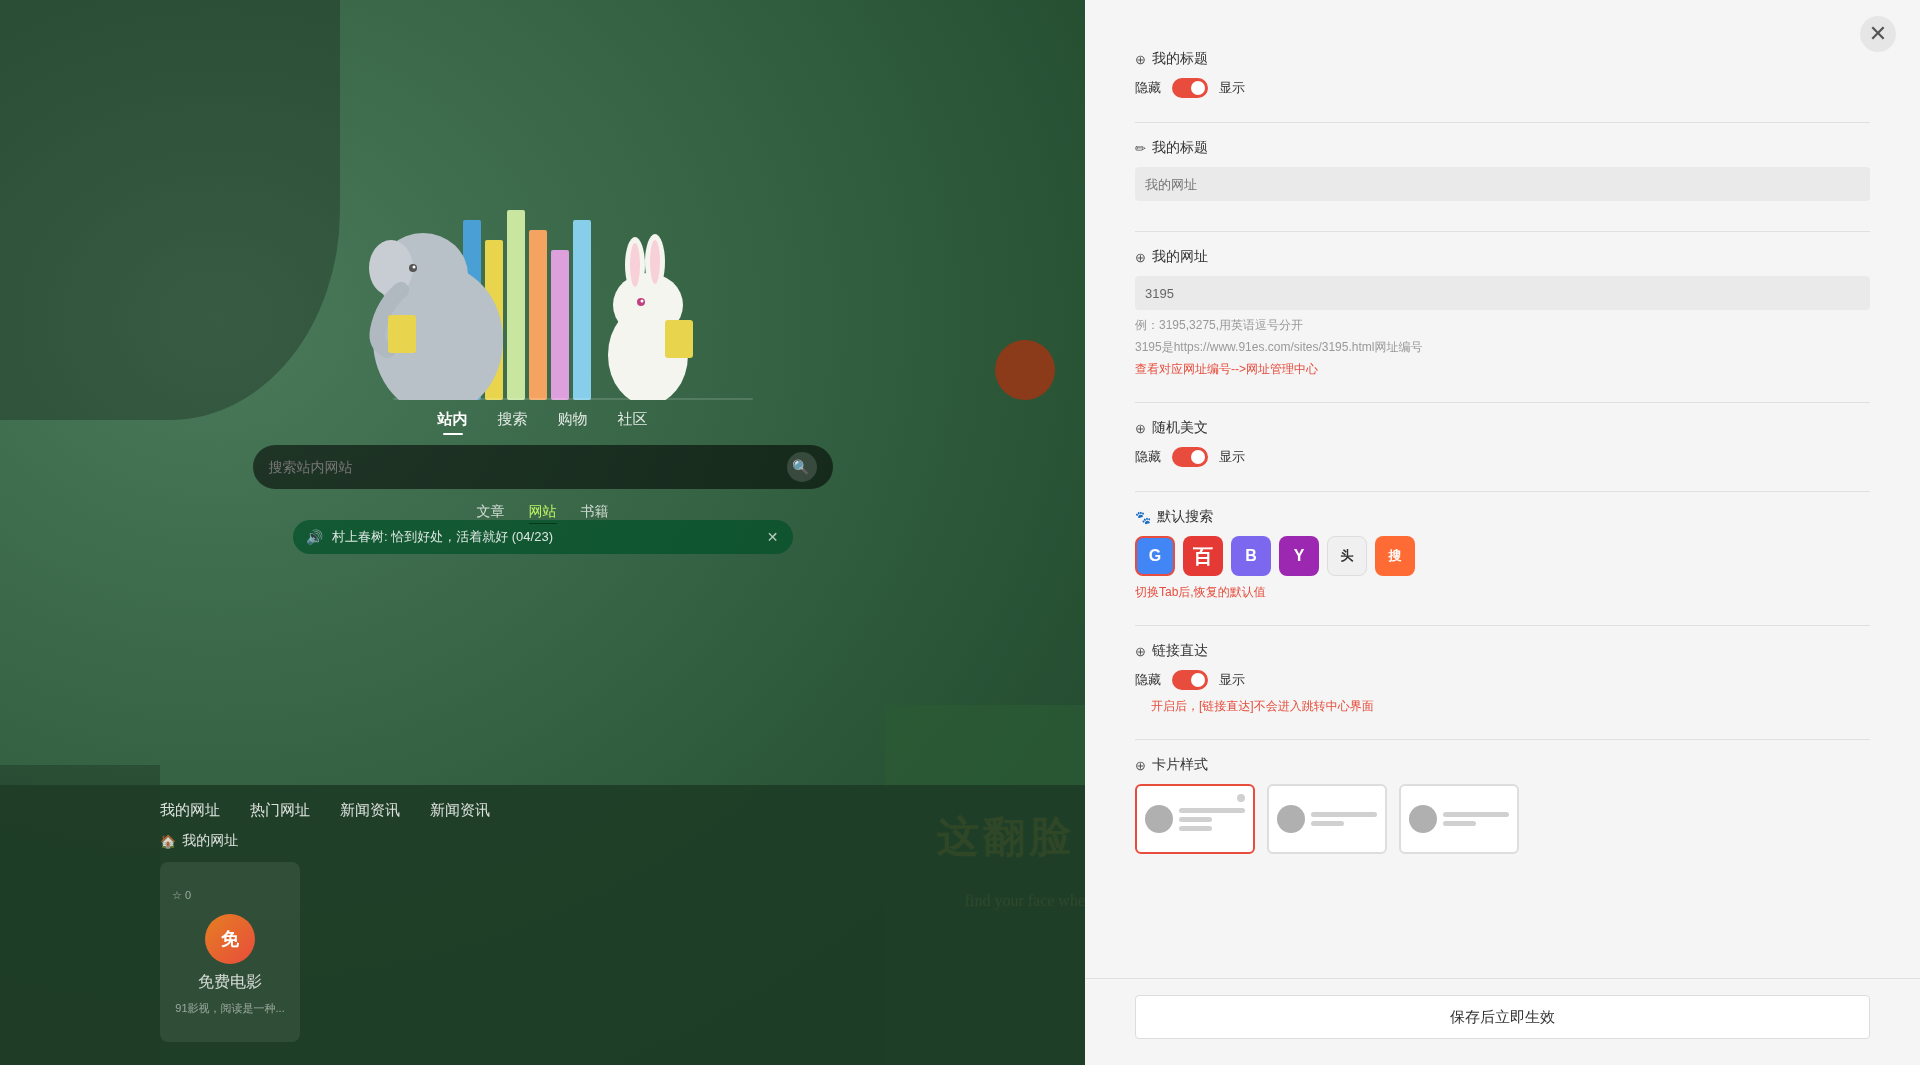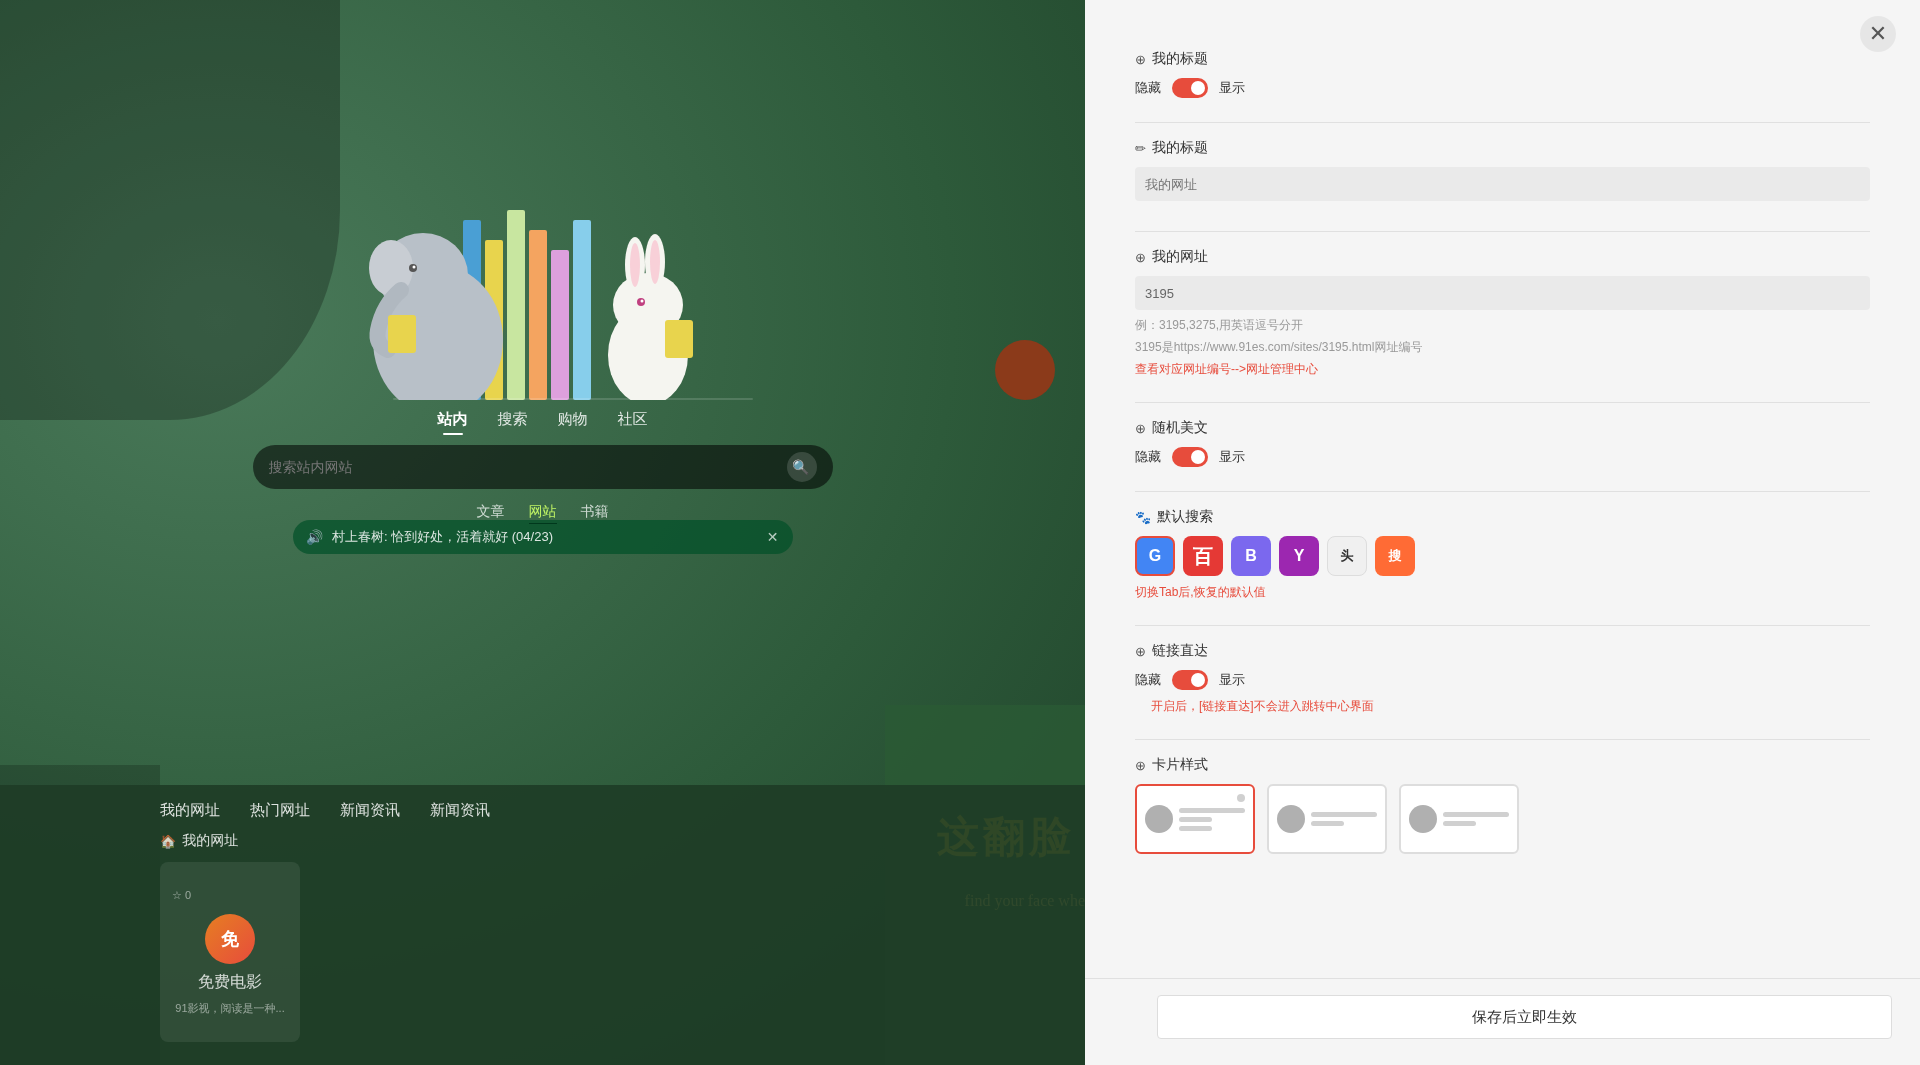--- a/index.html
+++ b/index.html
@@ -508,21 +508,20 @@
       background: #fff;
       border: 1px solid #ddd;
       border-radius: 4px;
       display: flex;
       align-items: center;
       justify-content: center;
       font-size: 15px;
       color: #333;
       cursor: pointer;
       font-weight: 500;
-      margin-left: 22px;
     }
 
     .divider {
       height: 1px;
       background: #e0e0e0;
       margin: 16px 0;
     }
   </style>
 </head>
 <body>

